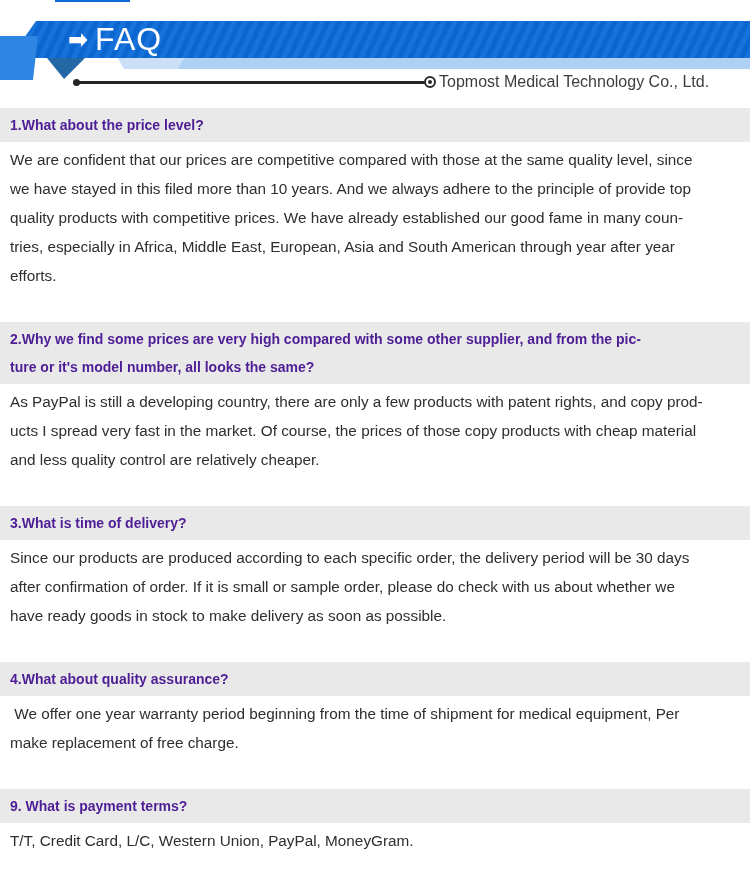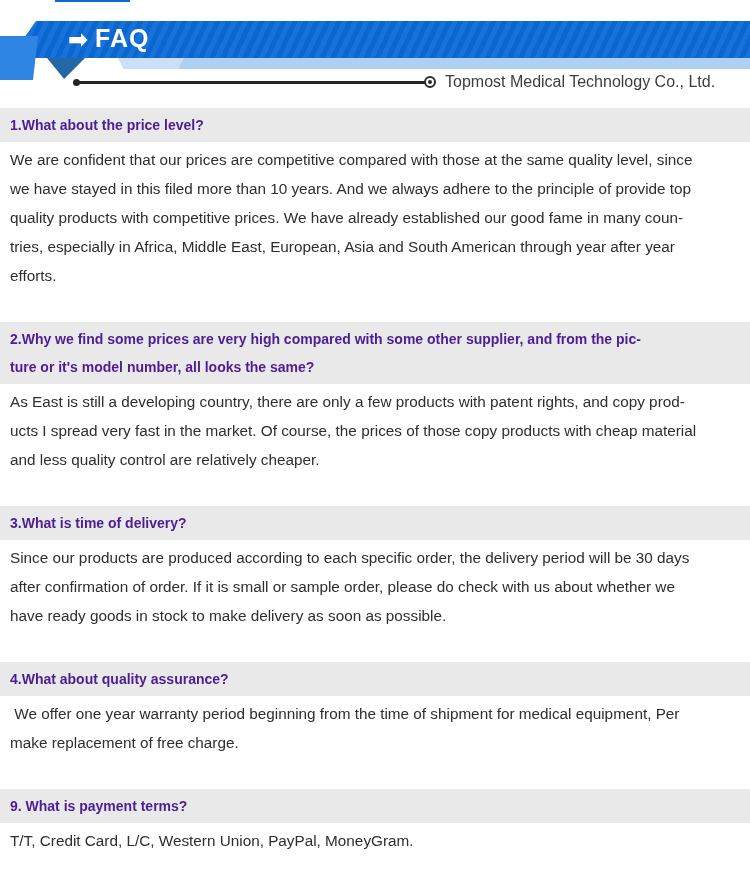--- a/index.html
+++ b/index.html
@@ -37,35 +37,35 @@
   .stripe-light{
     position:absolute;left:116px;top:58px;width:68px;height:11px;
     background:#cbdff7;
     clip-path:polygon(2px 0,100% 0,calc(100% - 6px) 100%,8px 100%);
   }
   .faq-tab{
     position:absolute;left:68px;top:21px;height:37px;
     display:flex;align-items:center;gap:7px;color:#fff;
   }
   .faq-arrow{font-size:24px;line-height:1;font-weight:bold;transform:scaleY(1.05);}
-  .faq-title{font-size:25px;font-weight:bold;letter-spacing:1px;line-height:1;padding-bottom:2px;text-align:center;}
+  .faq-title{font-size:32px;font-weight:normal;letter-spacing:1px;line-height:1;padding-bottom:2px;text-align:center;}
 
   
   .company-row{
     position:absolute;left:73px;top:74px;height:16px;
     display:flex;align-items:center;
   }
   .start-dot{width:7px;height:7px;border-radius:50%;background:#242424;flex:0 0 auto;}
   .rule{width:346px;height:3px;background:#242424;margin-left:-1px;flex:0 0 auto;}
   .end-ring{
     width:8px;height:8px;border:2px solid #2a2a2a;border-radius:50%;
     margin-left:-1px;display:flex;align-items:center;justify-content:center;flex:0 0 auto;
   }
   .end-ring span{width:4px;height:4px;border-radius:50%;background:#2a2a2a;}
-  .company-name{margin-left:9px;font-size:16px;color:#3d3d3d;white-space:pre;}
+  .company-name{margin-left:3px;font-size:16px;color:#3d3d3d;white-space:pre;}
 
   
   .sections{position:relative;}
   .qband{background:var(--band-gray,#e9e9e9);padding:3px 12px 3px 10px;}
   .qline{
     font-size:14px;font-weight:bold;color:#4c1d95;line-height:28px;white-space:pre;
   }
   .answers{margin:3px 0 32px;}
   .aline{
     font-size:15.3px;color:#2e2e2e;line-height:29px;padding-left:10px;white-space:pre;
@@ -114,21 +114,21 @@
         <div class="aline">efforts.</div>
       </div>
     </section>
 
     <section>
       <div class="qband">
         <div class="qline">2.Why we find some prices are very high compared with some other supplier, and from the pic-</div>
         <div class="qline">ture or it's model number, all looks the same?</div>
       </div>
       <div class="answers">
-        <div class="aline">As East is still a developing country, there are only a few products with patent rights, and copy prod-</div>
+        <div class="aline">As PayPal is still a developing country, there are only a few products with patent rights, and copy prod-</div>
         <div class="aline">ucts I spread very fast in the market. Of course, the prices of those copy products with cheap material</div>
         <div class="aline">and less quality control are relatively cheaper.</div>
       </div>
     </section>
 
     <section>
       <div class="qband">
         <div class="qline">3.What is time of delivery?</div>
       </div>
       <div class="answers">

